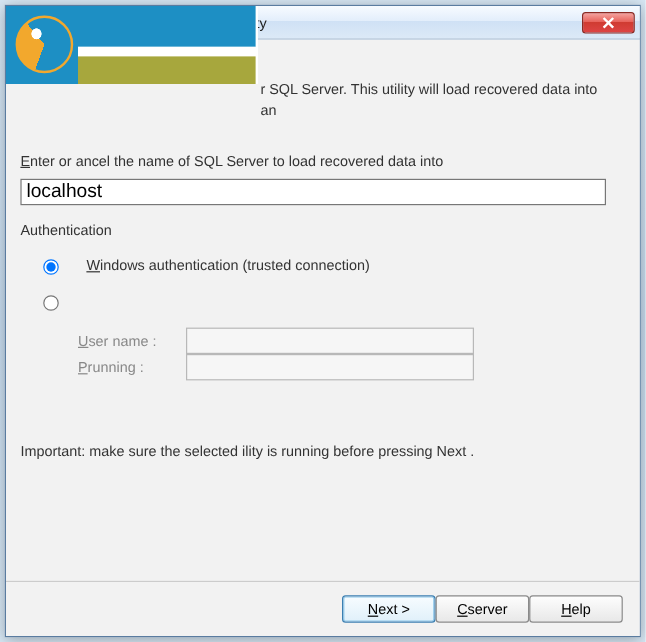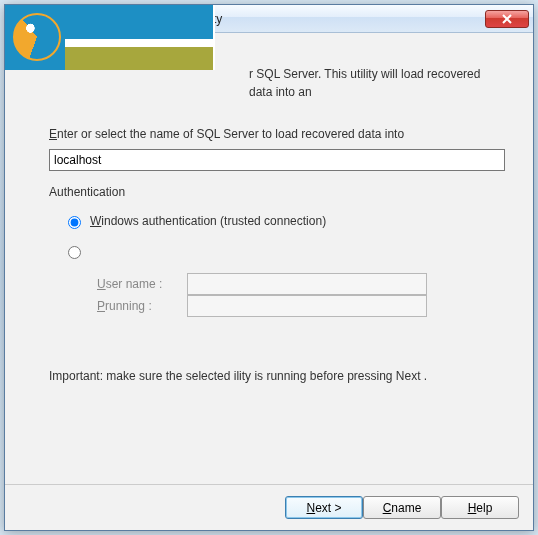--- a/index.html
+++ b/index.html
@@ -87,53 +87,53 @@
     flex: 1;
     display: flex;
     flex-direction: column;
   }
   .stripe1 { flex: 1; background: #1d8fc4; }
   .stripe2 { height: 8px; background: #fff; }
   .stripe3 { flex: 0.7; background: #a7a73d; }
   .content {
     flex: 1;
     background: #f2f2f2;
-    padding: 30px 28px 0 44px;
+    padding: 30px 28px 0 12px;
     color: #333;
   }
   .intro {
     margin-top: 2px;
     line-height: 1.5;
     padding-left: 0;
   }
   .intro-line1 { padding-left: 200px; }
   .prompt {
     margin-top: 26px;
   }
   .server-select {
     width: 100%;
     height: 22px;
     margin-top: 8px;
     border: 1px solid #777;
     background: #fff;
     padding: 2px 4px;
-    font-size: 12px;
+    font-size: 16px;
     font-family: inherit;
   }
   .auth-section {
     margin-top: 14px;
   }
   .radio-group {
     margin-top: 14px;
     padding-left: 14px;
   }
   .radio-row {
     display: flex;
     align-items: center;
-    gap: 6px;
+    gap: 20px;
     margin-bottom: 14px;
   }
   .radio-row input[type=radio] {
     width: 13px;
     height: 13px;
   }
   .cred-grid {
     padding-left: 34px;
     display: grid;
     grid-template-columns: 90px 240px;
@@ -201,21 +201,21 @@
     </div>
   </div>
 
   <div class="content">
 
     <div class="intro">
       <div class="intro-line1">r SQL Server. This utility will load recovered data into an</div>
     </div>
 
     <div class="prompt">
-      <span class="u">E</span><span>nter or select the name of SQL Server to load recovered data into</span>
+      <span class="u">E</span><span>nter or ancel the name of SQL Server to load recovered data into</span>
     </div>
     <input type="text" class="server-select" value="localhost" style="">
 
     <div class="auth-section">
       <div>Authentication</div>
 
       <div class="radio-group">
         <label class="radio-row">
           <input type="radio" name="auth" checked="" style="">
           <span><span class="u">W</span><span>indows authentication (trusted connection)</span></span>
@@ -232,17 +232,17 @@
         </div>
       </div>
     </div>
 
     <div class="important">Important: make sure the selected ility is running before pressing Next .</div>
 
   </div>
 
   <div class="footer">
     <button class="btn primary"><span class="u">N</span><span>ext &gt;</span></button>
-    <button class="btn"><span class="u">C</span><span>name</span></button>
+    <button class="btn"><span class="u">C</span><span>server</span></button>
     <button class="btn"><span class="u">H</span><span>elp</span></button>
   </div>
 
 </div>
 
 </body></html>

